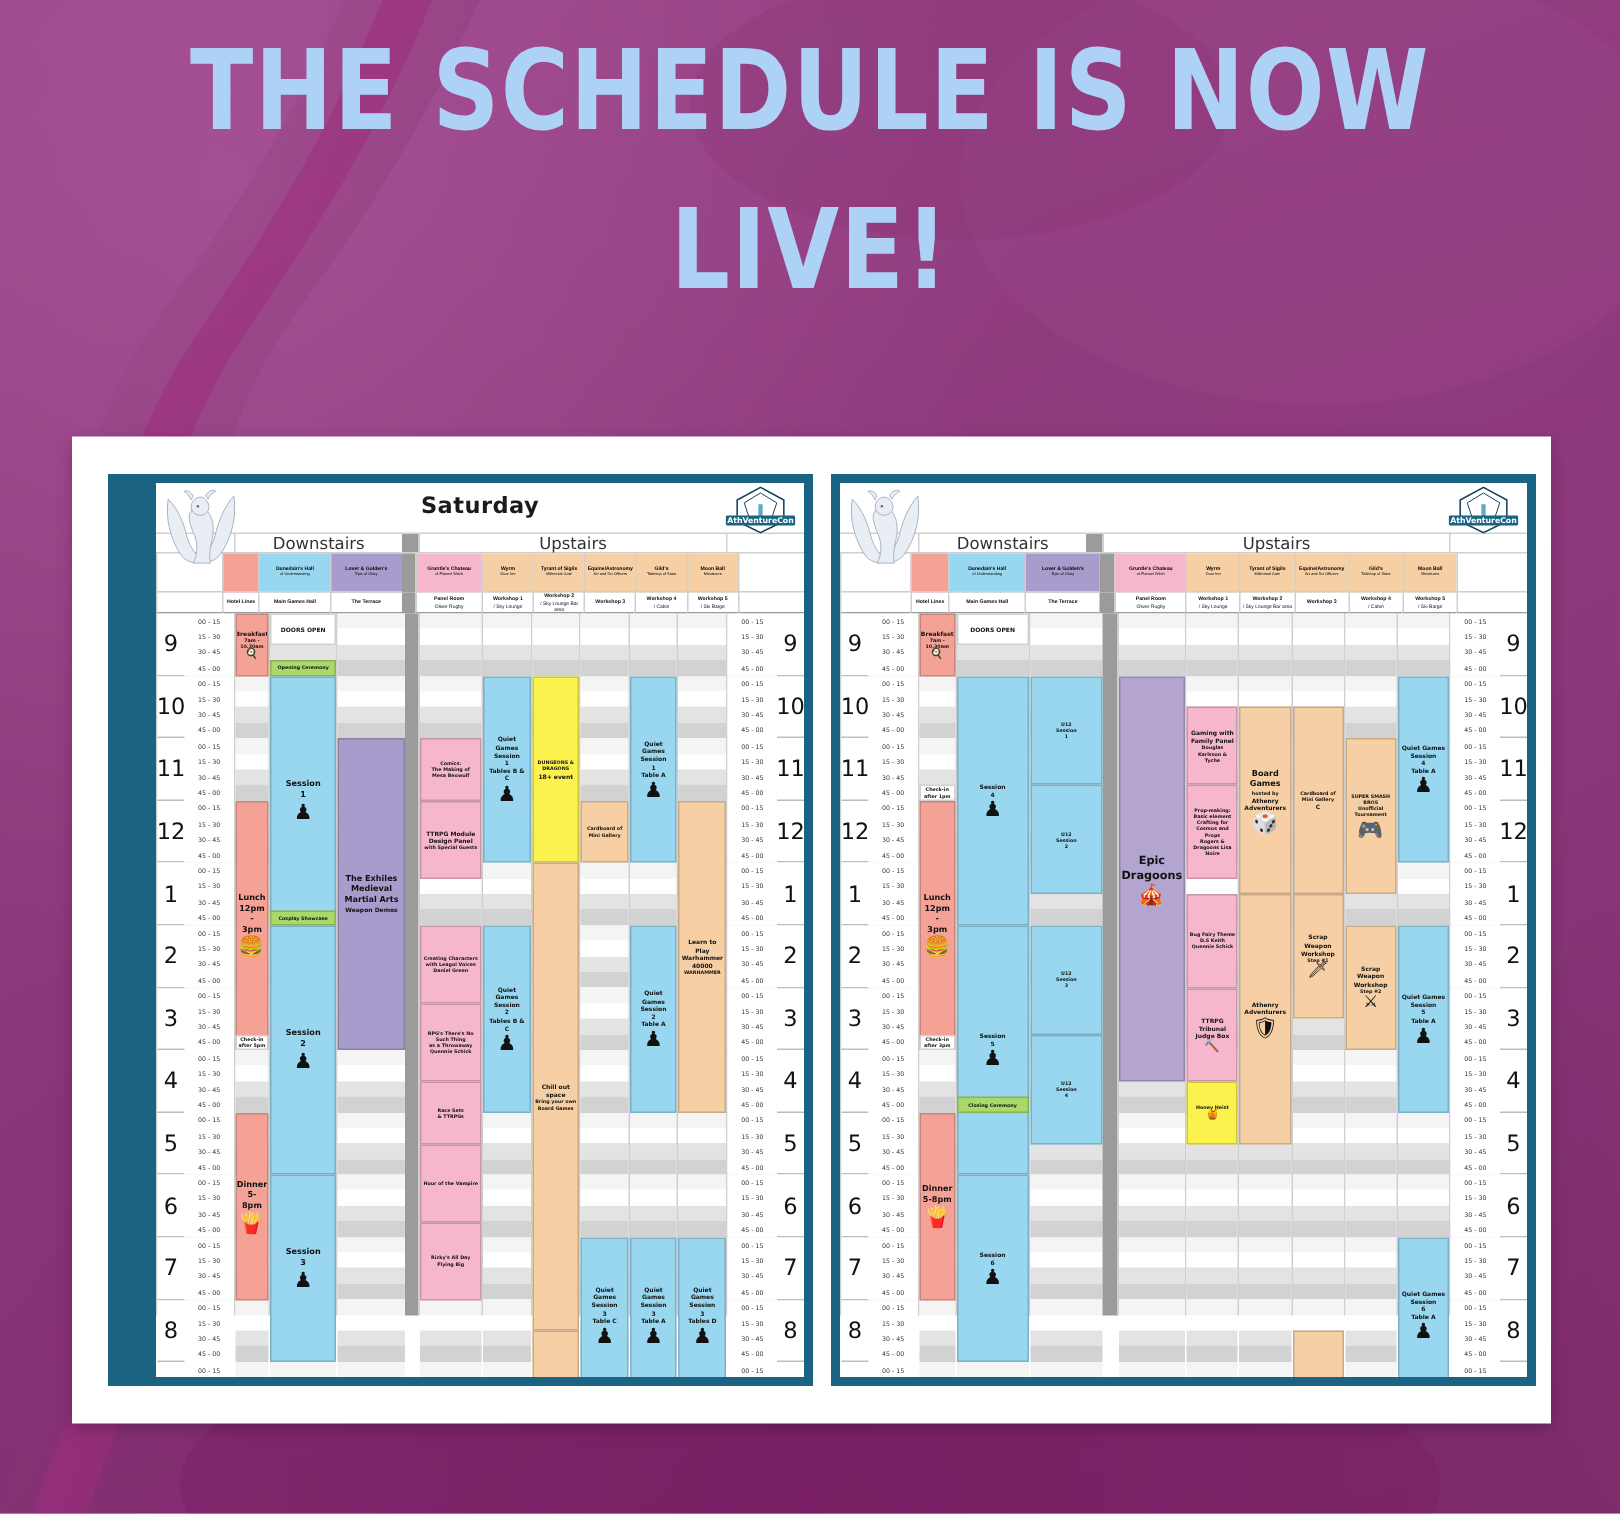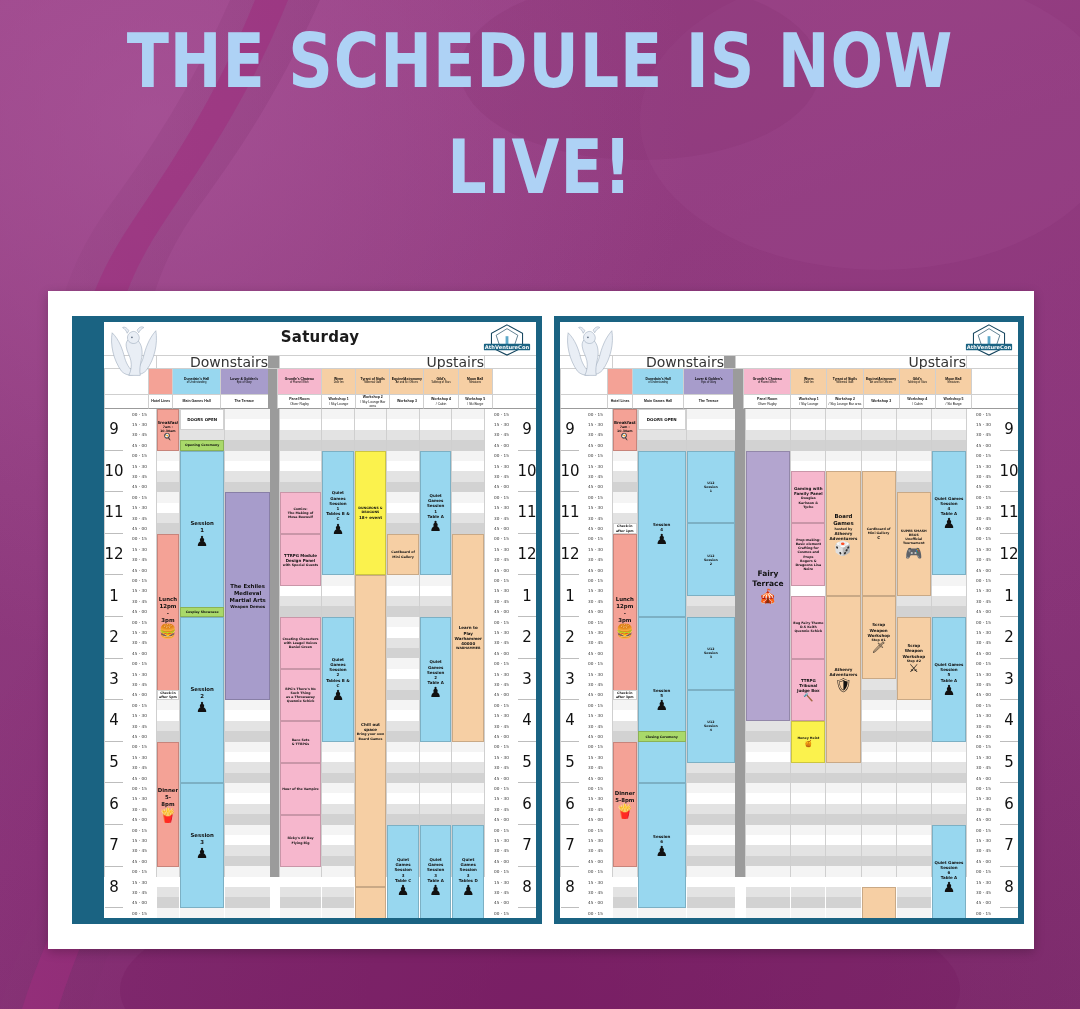--- a/index.html
+++ b/index.html
@@ -73,23 +73,23 @@
     color: #1b1b1b;
     letter-spacing: .3px;
   }
   .dragon { position: absolute; left: 4px; top: 1px; width: 52px; height: 58px; }
   .conlogo { position: absolute; right: 3px; top: 1px; width: 52px; height: 33px; }
 
   
   .floors { display: flex; height: 13px; border-bottom: 1px solid #cfcfcf; }
   .floors .pad { width: 52px; }
   .floors .fl {
-    text-align: right;
+    text-align: center;
     font-family: "DejaVu Sans", sans-serif;
-    font-size: 14px;
+    font-size: 11px;
     color: #333;
     border-left: 1px solid #cfcfcf;
     line-height: 13px;
   }
   .floors .down { width: 112px; }
   .floors .gapcol { width: 11px; background: #9b9b9b; }
   .floors .up { flex: 1; }
   .floors .padr { width: 52px; border-left: 1px solid #cfcfcf; }
 
   
@@ -1661,22 +1661,22 @@
                 <div class="s b"></div>
                 <div class="s c"></div>
                 <div class="s a"></div>
                 <div class="s d"></div>
                 <div class="s b"></div>
                 <div class="s c"></div>
                 <div class="s a"></div>
               </div>
               <div class="eventlayer">
                 <div class="ev c-lav" style="top: 41.6px; height: 270.4px;">
-                  <div class="t t1">Fairy</div>
-                  <div class="t t1">Terrace</div>
+                  <div class="t t1">Epic</div>
+                  <div class="t t1">Dragoons</div>
                   <div class="icon-emoji" style="font-size: 14px;">🎪</div>
                 </div>
               </div>
             </div>
             <div class="col" style="width: 40px;">
               <div class="stripes">
                 <div class="s a"></div>
                 <div class="s d"></div>
                 <div class="s b"></div>
                 <div class="s c"></div>

